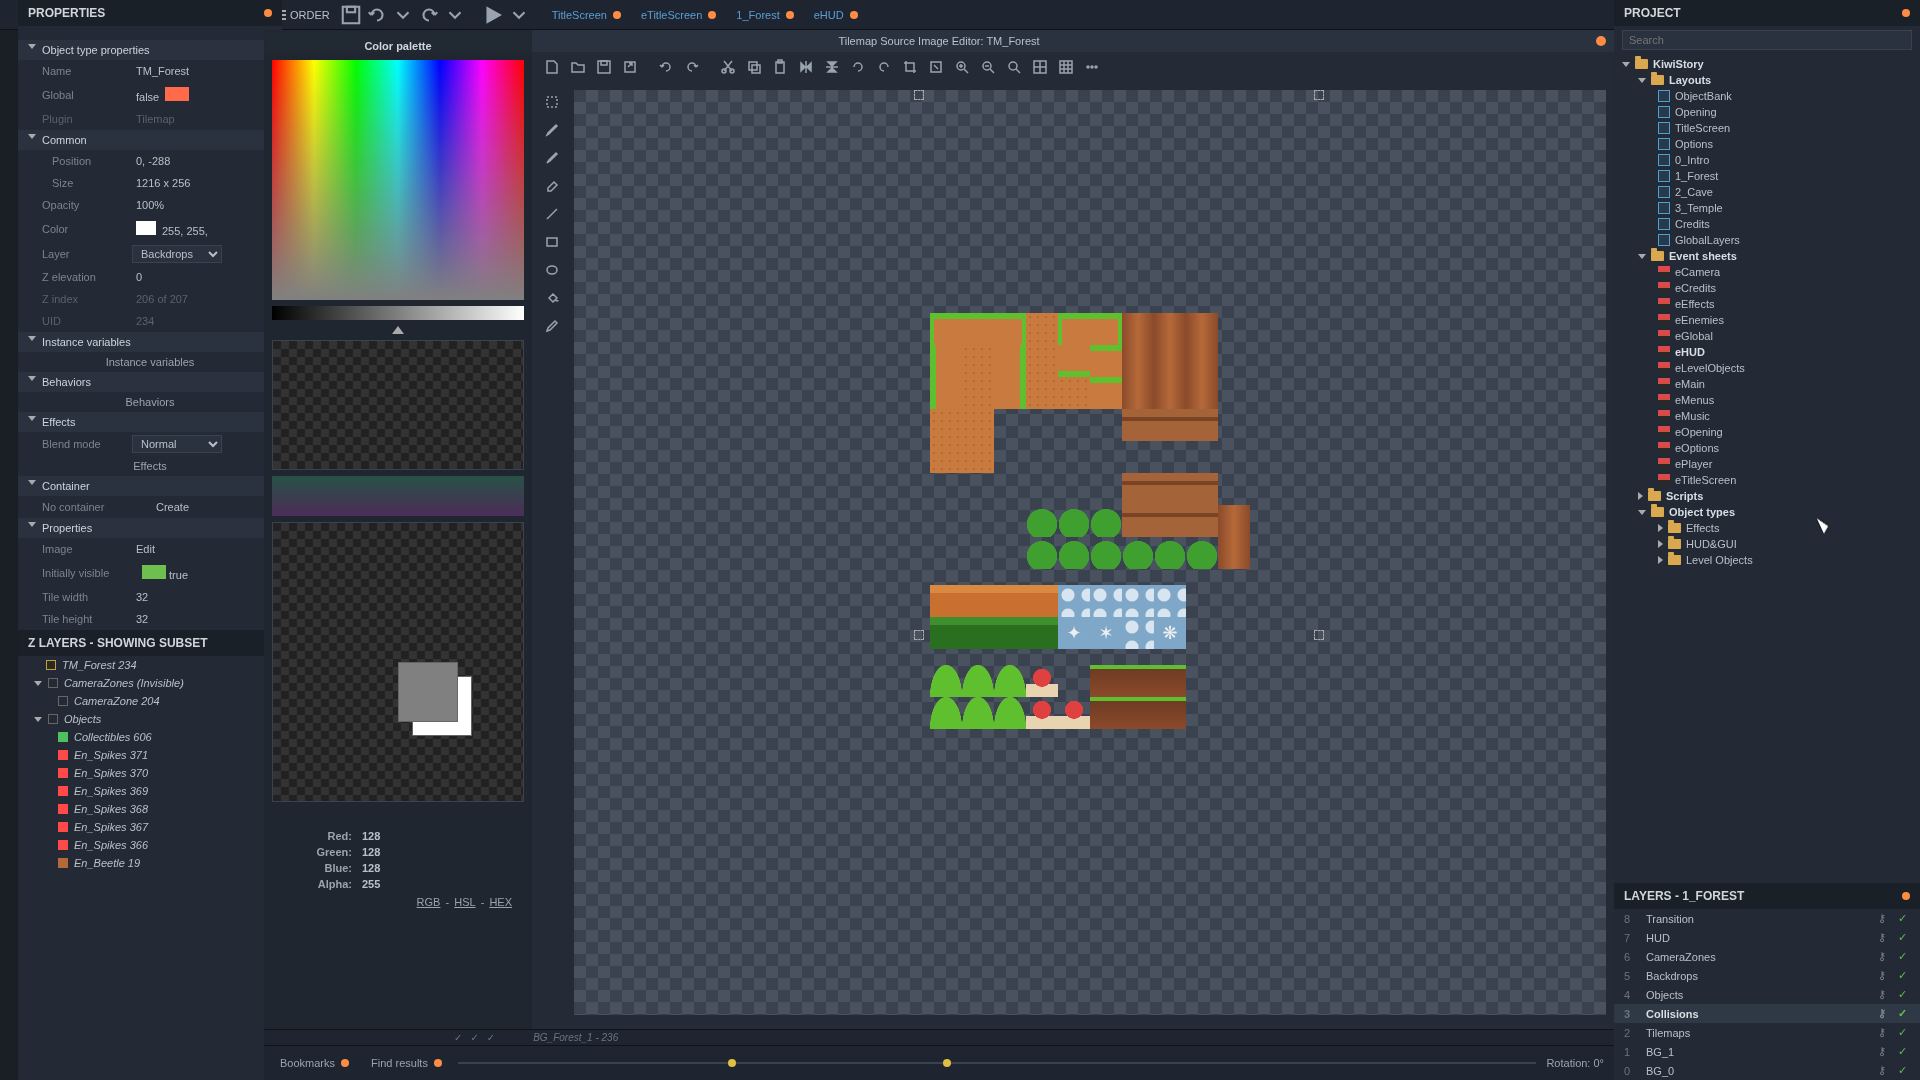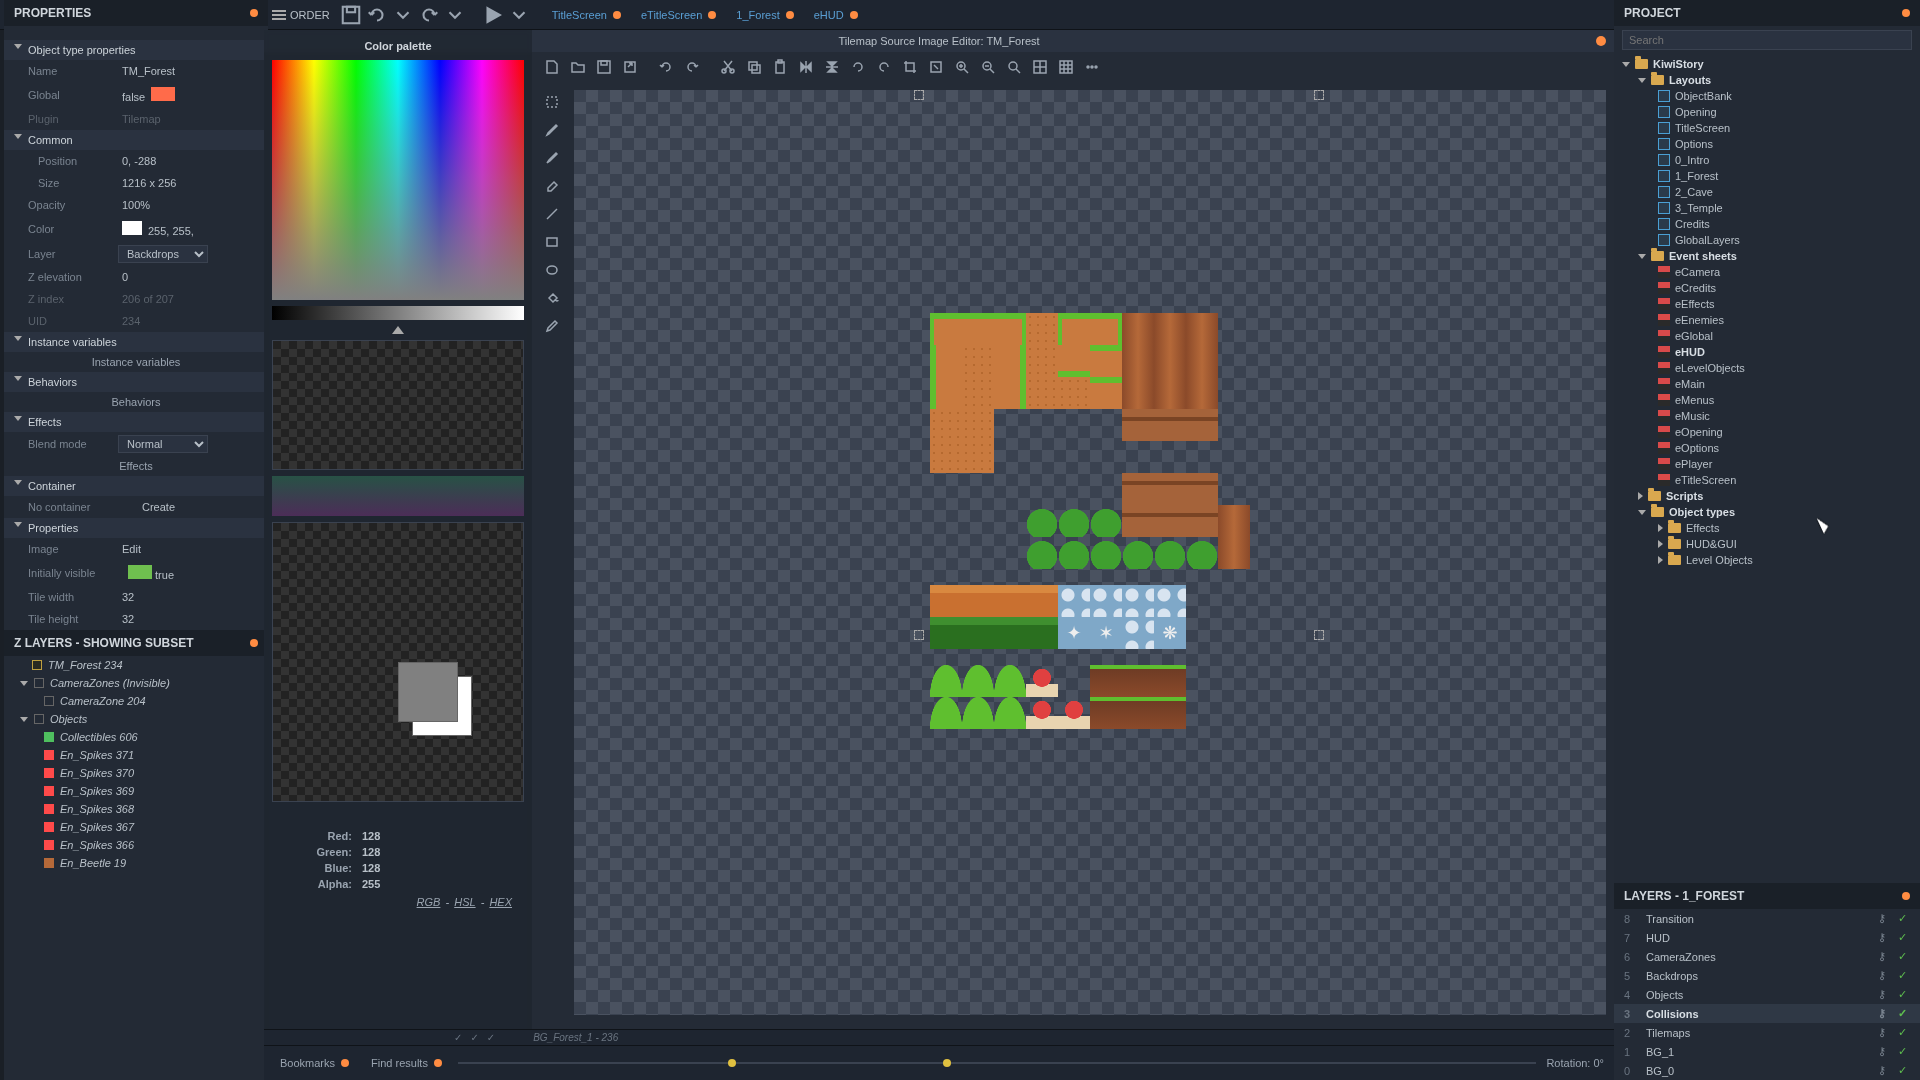--- a/index.html
+++ b/index.html
@@ -10,21 +10,21 @@
 .topbar .hamburger::before { content:""; position:absolute; top:2px; left:0; right:0; height:2px; background:#aaa; }
 .topbar .tb-icon { width:22px; height:22px; display:flex; align-items:center; justify-content:center; color:#9aa4b0; cursor:pointer; margin:0 2px; }
 .topbar .tabs { display:flex; gap:4px; margin-left:12px; }
 .topbar .tab { padding:4px 8px; color:#5a9fd4; cursor:pointer; display:flex; align-items:center; gap:6px; }
 .topbar .tab .dot { width:8px; height:8px; border-radius:50%; background:#ff8c42; }
 .topbar .spacer { flex:1; }
 .topbar .user { color:#7a8490; margin-right:6px; }
 .topbar .avatar { width:18px; height:18px; border-radius:50%; border:2px solid #4fd0b0; }
 .panel-header { background:#1a2028; padding:6px 10px; font-weight:600; font-size:12px; color:#d0d6dc; display:flex; align-items:center; justify-content:space-between; }
 .panel-header .pdot { width:8px; height:8px; border-radius:50%; background:#ff8c42; }
-.left-col { position:absolute; left:4px; top:0; width:264px; height:1080px; background:#232a35; display:flex; flex-direction:column; }
+.left-col { position:absolute; left:18px; top:0; width:264px; height:1080px; background:#232a35; display:flex; flex-direction:column; }
 .section-hdr { background:#2a3240; padding:4px 10px; font-size:11px; color:#cdd4da; display:flex; gap:6px; }
 .section-hdr .caret { width:0; height:0; border-left:4px solid transparent; border-right:4px solid transparent; border-top:5px solid #aaa; }
 .prop-row { display:flex; padding:3px 12px 3px 24px; align-items:center; }
 .prop-row .lbl { flex:0 0 90px; color:#7a8490; }
 .prop-row .val { flex:1; color:#b8c0c8; padding:2px 4px; }
 .prop-row .dim { color:#5a626c; }
 .prop-row .check { width:24px; height:14px; background:#ff6b4a; display:inline-block; margin-left:6px; }
 .prop-row .check-g { width:24px; height:14px; background:#6fbf4f; display:inline-block; margin-left:6px; }
 .prop-row .swatch { width:20px; height:14px; background:#fff; display:inline-block; margin-right:6px; }
 .prop-row select { background:#2a3240; color:#b8c0c8; border:1px solid #3a4250; font-size:11px; padding:1px 4px; width:90px; }
@@ -40,21 +40,21 @@
 .spectrum { height:240px; background:linear-gradient(to bottom, rgba(255,255,255,0) 0%, rgba(128,128,128,1) 100%), linear-gradient(to right, #ff0000, #ffff00, #00ff00, #00ffff, #0000ff, #ff00ff, #ff0000); margin:6px 0; cursor:crosshair; }
 .grad-bar { height:14px; background:linear-gradient(to right,#000,#fff); margin:6px 0; }
 .tri-up { width:0; height:0; border-left:6px solid transparent; border-right:6px solid transparent; border-bottom:8px solid #aaa; margin:0 auto; }
 .checker-box { height:130px; background:repeating-conic-gradient(#333 0 25%, #222 0 50%) 0 0/16px 16px; border:1px solid #3a4250; margin:6px 0; position:relative; }
 .checker-box.big { height:280px; }
 .fgbg { position:absolute; left:50%; top:50%; transform:translate(-50%,-50%); }
 .fgbg .bg { width:60px; height:60px; background:#fff; border:1px solid #666; position:absolute; left:14px; top:14px; }
 .fgbg .fg { width:60px; height:60px; background:#808080; border:1px solid #666; position:absolute; }
 .rgba-row { display:flex; padding:2px 10px;font-weight:bold; }
 .rgba-row .lbl { flex:0 0 70px; text-align:right; margin-right:10px; color:#9aa4b0; }
-.mode-row { text-align:right; padding:4px 10px; color:#9aa4b0;font-style:italic; }
+.mode-row { text-align:right; padding:4px 10px; color:#9aa4b0; }
 .mode-row span { text-decoration:underline; cursor:pointer; margin:0 2px; }
 .editor-area { position:absolute; left:264px; top:30px; right:306px; bottom:35px; background:#242b36; }
 .editor-title { height:22px; background:#2a3240; text-align:center; line-height:22px; color:#b8c0c8; position:relative; }
 .editor-title .xdot { position:absolute; right:8px; top:6px; width:10px; height:10px; border-radius:50%; background:#ff8c42; }
 .editor-toolbar { height:30px; display:flex; align-items:center; padding:0 6px; gap:2px; margin-left:270px; }
 .etb { width:24px; height:24px; display:flex; align-items:center; justify-content:center; color:#9aa4b0; cursor:pointer; }
 .etb svg { width:16px; height:16px; }
 .vtb { position:absolute; left:276px; top:60px; width:28px; display:flex; flex-direction:column; gap:4px; }
 .canvas-wrap { position:absolute; left:310px; top:60px; right:8px; bottom:30px; background:repeating-conic-gradient(#4a5260 0 25%, #3a4250 0 50%) 0 0/24px 24px; }
 .tileset { position:absolute; left:50%; top:50%; transform:translate(-50%,-50%); width:320px; height:480px; }

